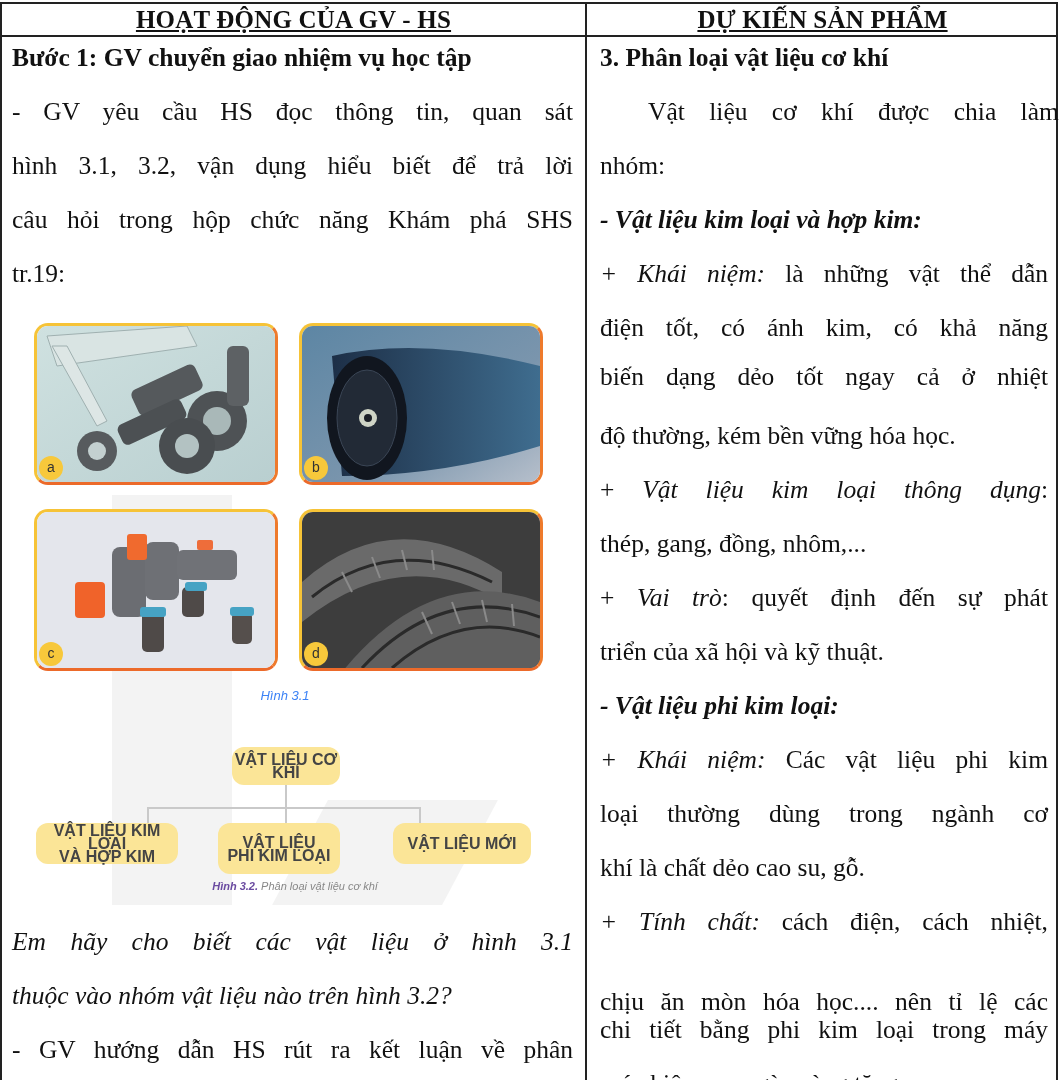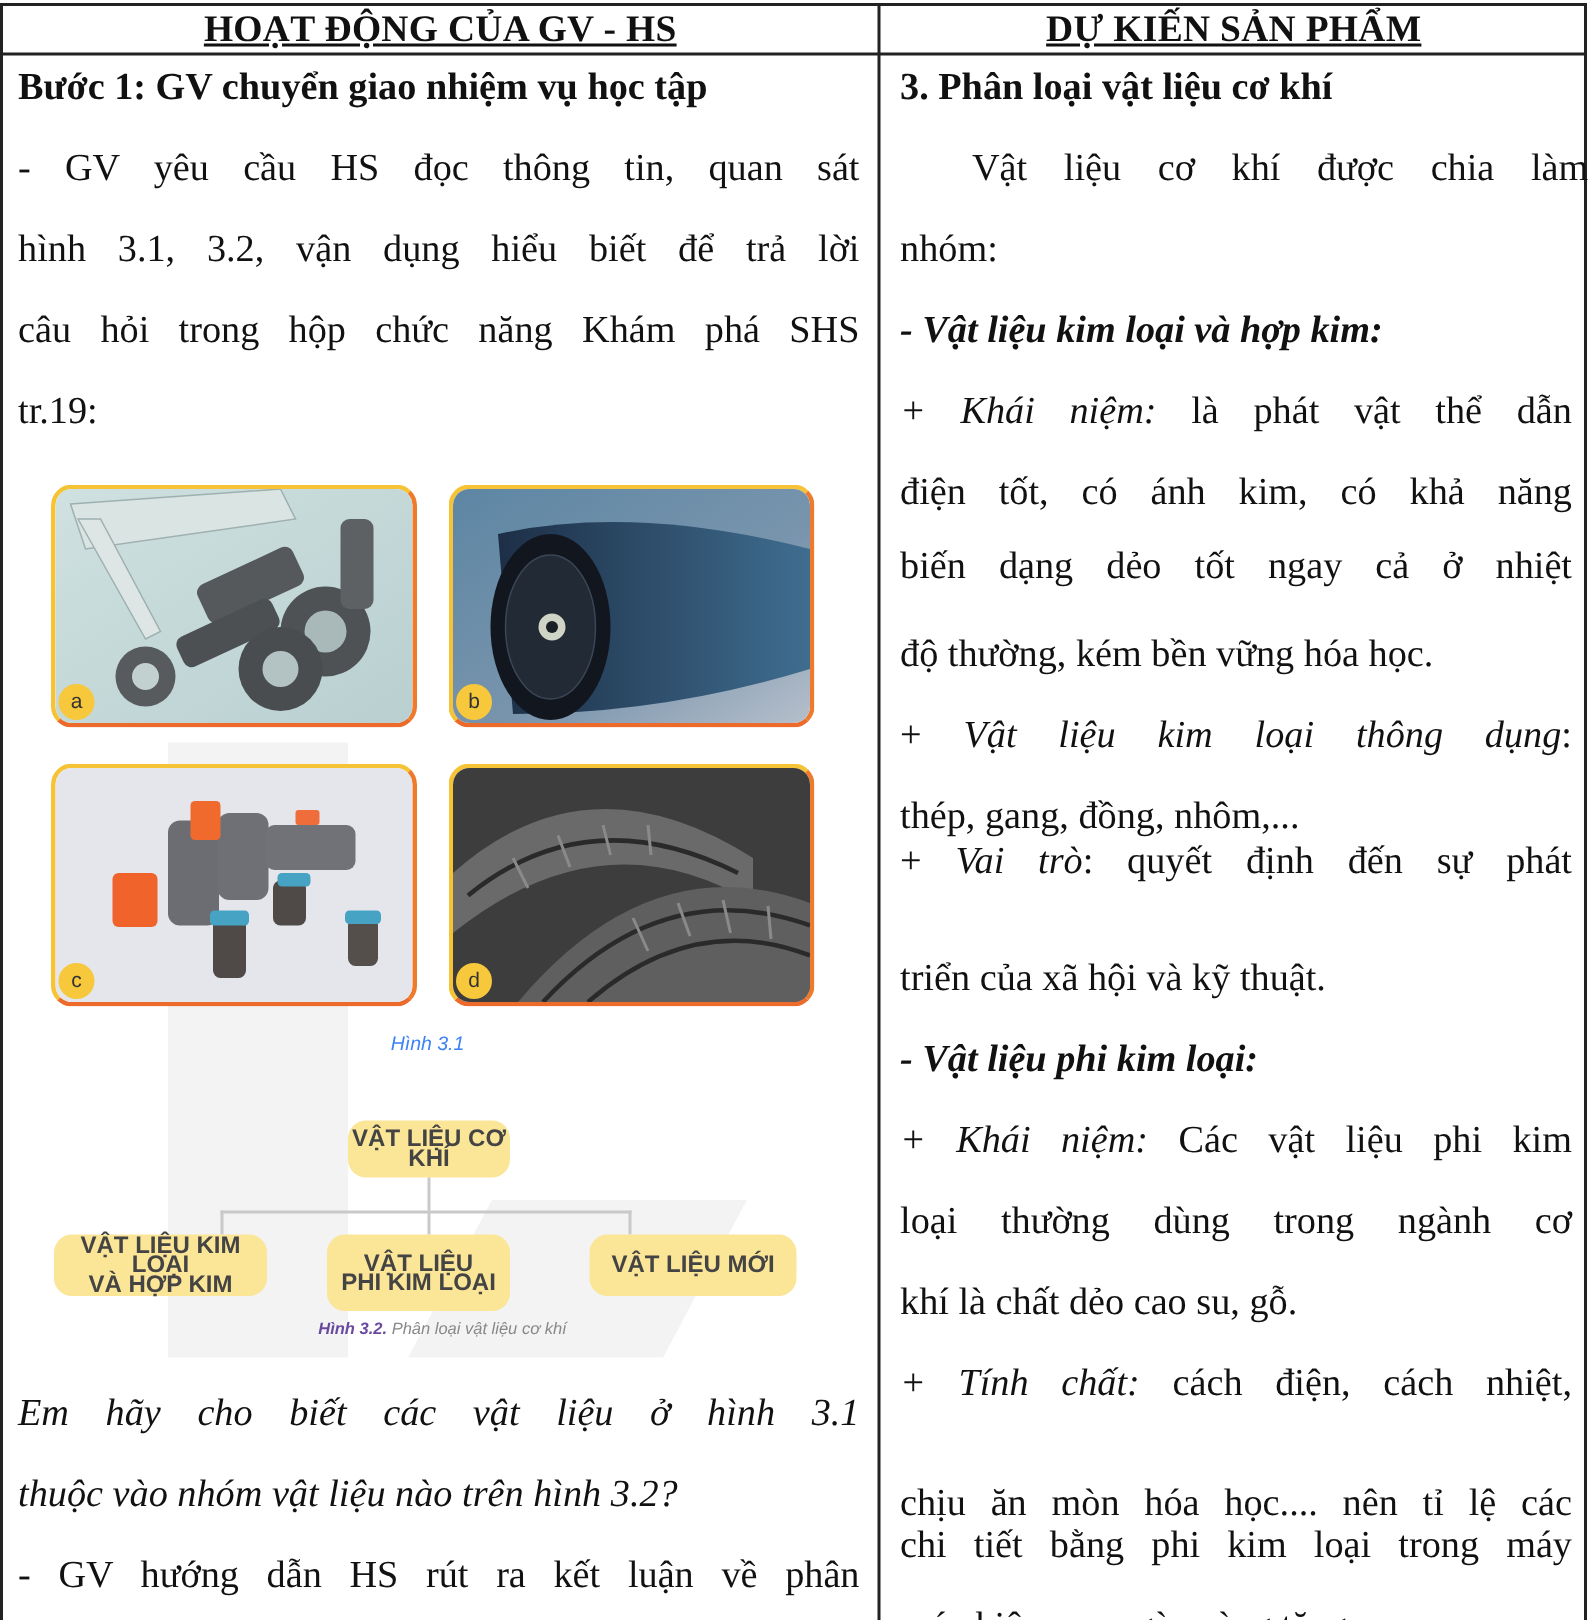--- a/index.html
+++ b/index.html
@@ -189,27 +189,27 @@
 </div>
 
 <div class="line L i just" style="top:927px;">Em hãy cho biết các vật liệu ở hình 3.1</div>
 <div class="line L i" style="top:981px;">thuộc vào nhóm vật liệu nào trên hình 3.2?</div>
 <div class="line L just" style="top:1035px;">- GV hướng dẫn HS rút ra kết luận về phân</div>
 
 <div class="line R b" style="top:43px;">3. Phân loại vật liệu cơ khí</div>
 <div class="line R just" style="top:97px;margin-left:48px;">Vật liệu cơ khí được chia làm 3</div>
 <div class="line R" style="top:151px;">nhóm:</div>
 <div class="line R bi" style="top:205px;">- Vật liệu kim loại và hợp kim:</div>
-<div class="line R just" style="top:259px;"><span class="i">+ Khái niệm:</span><span> là phát vật thể dẫn</span></div>
+<div class="line R just" style="top:259px;"><span class="i">+ Khái niệm:</span><span> là những vật thể dẫn</span></div>
 <div class="line R just" style="top:313px;">điện tốt, có ánh kim, có khả năng</div>
 <div class="line R just" style="top:362px;">biến dạng dẻo tốt ngay cả ở nhiệt</div>
 <div class="line R" style="top:421px;">độ thường, kém bền vững hóa học.</div>
 <div class="line R just" style="top:475px;"><span>+ </span><span class="i">Vật liệu kim loại thông dụng</span><span>:</span></div>
 <div class="line R" style="top:529px;">thép, gang, đồng, nhôm,...</div>
-<div class="line R just" style="top:559px;"><span>+ </span><span class="i">Vai trò</span><span>: quyết định đến sự phát</span></div>
+<div class="line R just" style="top:583px;"><span>+ </span><span class="i">Vai trò</span><span>: quyết định đến sự phát</span></div>
 <div class="line R" style="top:637px;">triển của xã hội và kỹ thuật.</div>
 <div class="line R bi" style="top:691px;">- Vật liệu phi kim loại:</div>
 <div class="line R just" style="top:745px;"><span class="i">+ Khái niệm:</span><span> Các vật liệu phi kim</span></div>
 <div class="line R just" style="top:799px;">loại thường dùng trong ngành cơ</div>
 <div class="line R" style="top:853px;">khí là chất dẻo cao su, gỗ.</div>
 <div class="line R just" style="top:907px;"><span class="i">+ Tính chất:</span><span> cách điện, cách nhiệt,</span></div>
 <div class="line R just" style="top:961px;margin-top:26px;">chịu ăn mòn hóa học.... nên tỉ lệ các</div>
 <div class="line R just" style="top:1015px;">chi tiết bằng phi kim loại trong máy</div>
 <div class="line R" style="top:1069px;">móc hiện nay ngày càng tăng.</div>
 

